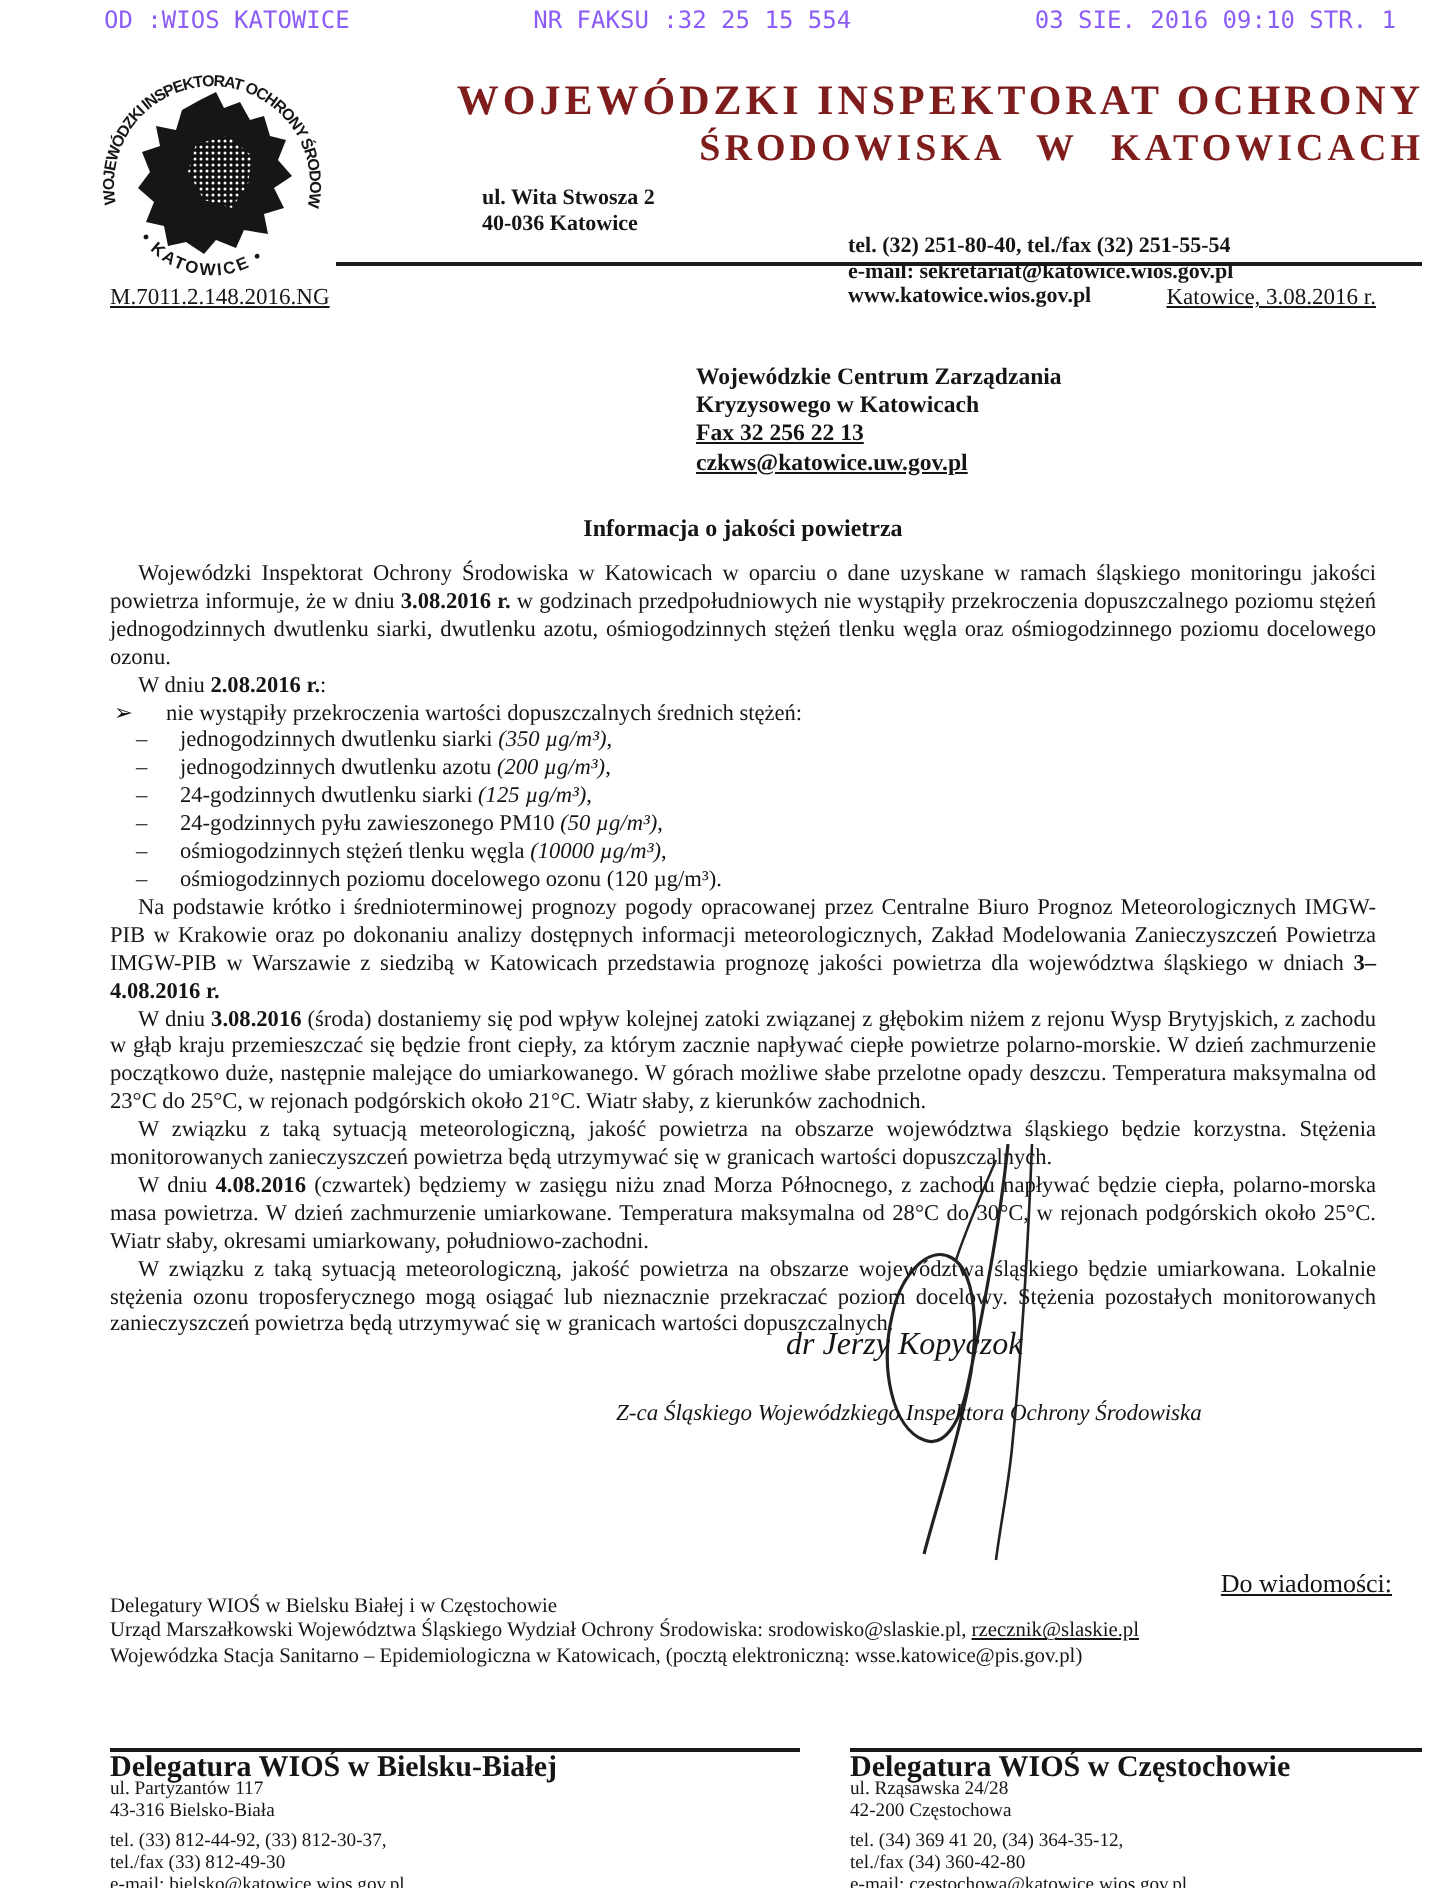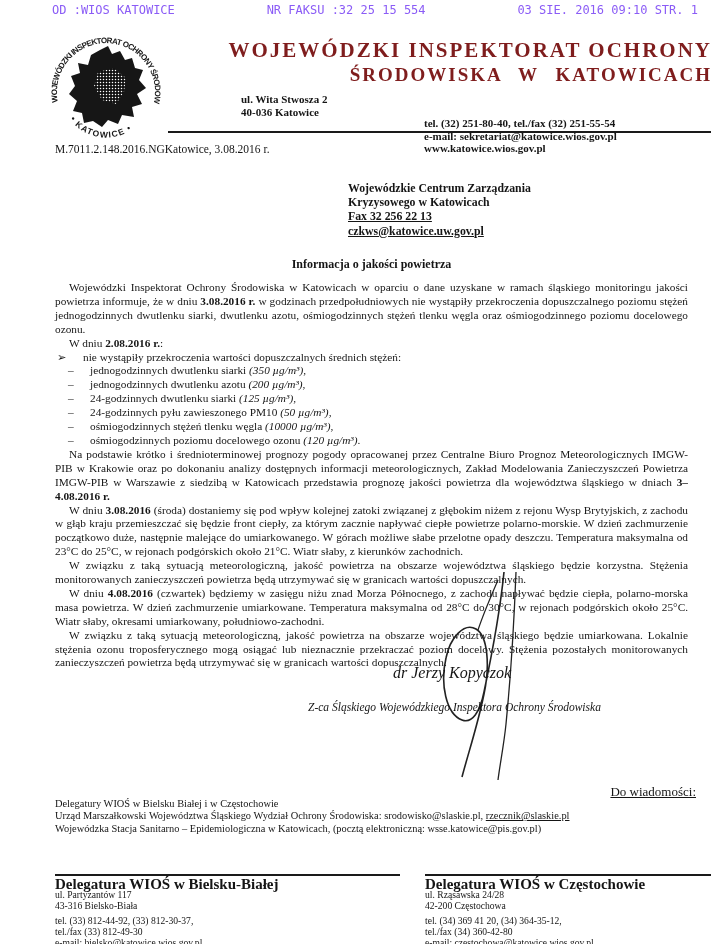--- a/index.html
+++ b/index.html
@@ -26,21 +26,21 @@
   .lh-address {
     position:absolute; left:206px; top:93px; font-weight:bold; font-size:11px; line-height:13px;margin-left:35px;
   }
   .lh-contact {
     position:absolute; left:424px; top:93px; font-weight:bold; font-size:11px; line-height:12.5px;margin-top:24px;
   }
   .lh-rule { position:absolute; left:168px; right:5px; top:131px; border-top:2.5px solid #1a1a1a; }
   
   .ref-row {
     position:absolute; top:143px; left:55px; right:28px;
-    display:flex; justify-content:flex-start; font-size:11.5px;
+    display:flex; justify-content:space-between; font-size:11.5px;text-decoration:underline;
   }
   
   .recipient { position:absolute; left:348px; top:181px; font-weight:bold; font-size:11.8px; line-height:14.2px; }
   .u { text-decoration:underline; }
   
   .doc-title { position:absolute; top:257px; left:55px; right:28px; text-align:center; font-weight:bold; font-size:12px; }
   
   .body-text { position:absolute; top:281px; left:55px; right:28px; font-size:11.3px; line-height:13.9px; text-align:justify; }
   .body-text p { margin:0; text-indent:14px; }
   .intro-line { margin:0; text-indent:14px; }
@@ -144,21 +144,21 @@
     <div class="dash-item">
       <span class="dash">–</span>
       <span><span>24-godzinnych pyłu zawieszonego PM10 </span><span style="font-style: italic;">(50 µg/m³)</span><span>,</span></span>
     </div>
     <div class="dash-item">
       <span class="dash">–</span>
       <span><span>ośmiogodzinnych stężeń tlenku węgla </span><span style="font-style: italic;">(10000 µg/m³)</span><span>,</span></span>
     </div>
     <div class="dash-item">
       <span class="dash">–</span>
-      <span><span>ośmiogodzinnych poziomu docelowego ozonu </span><span style="font-style: italic; margin-top: 46px;">(120 µg/m³)</span><span>.</span></span>
+      <span><span>ośmiogodzinnych poziomu docelowego ozonu </span><span style=" margin-top: 46px;">(120 µg/m³)</span><span>.</span></span>
     </div>
     <p><span>Na podstawie krótko i średnioterminowej prognozy pogody opracowanej przez Centralne Biuro Prognoz Meteorologicznych IMGW-PIB w Krakowie oraz po dokonaniu analizy dostępnych informacji meteorologicznych, Zakład Modelowania Zanieczyszczeń Powietrza IMGW-PIB w Warszawie z siedzibą w Katowicach przedstawia prognozę jakości powietrza dla województwa śląskiego w dniach </span><span style="font-weight: bold;">3–4.08.2016 r.</span></p>
     <p><span>W dniu </span><span style="font-weight: bold;">3.08.2016</span><span> (środa) dostaniemy się pod wpływ kolejnej zatoki związanej z głębokim niżem z rejonu Wysp Brytyjskich, z zachodu w głąb kraju przemieszczać się będzie front ciepły, za którym zacznie napływać ciepłe powietrze polarno-morskie. W dzień zachmurzenie początkowo duże, następnie malejące do umiarkowanego. W górach możliwe słabe przelotne opady deszczu. Temperatura maksymalna od 23°C do 25°C, w rejonach podgórskich około 21°C. Wiatr słaby, z kierunków zachodnich.</span></p>
     <p><span>W związku z taką sytuacją meteorologiczną, jakość powietrza na obszarze województwa śląskiego będzie korzystna. Stężenia monitorowanych zanieczyszczeń powietrza będą utrzymywać się w granicach wartości dopuszczalnych.</span></p>
     <p><span>W dniu </span><span style="font-weight: bold;">4.08.2016</span><span> (czwartek)  będziemy w zasięgu niżu znad Morza Północnego, z zachodu napływać będzie ciepła, polarno-morska masa powietrza. W dzień zachmurzenie umiarkowane. Temperatura maksymalna od 28°C do 30°C, w rejonach podgórskich około 25°C. Wiatr słaby, okresami umiarkowany, południowo-zachodni.</span></p>
     <p><span>W związku z taką sytuacją meteorologiczną, jakość powietrza na obszarze województwa śląskiego będzie umiarkowana. Lokalnie stężenia ozonu troposferycznego mogą osiągać lub nieznacznie przekraczać poziom docelowy. Stężenia pozostałych monitorowanych zanieczyszczeń powietrza będą utrzymywać się w granicach wartości dopuszczalnych.</span></p>
   </div>
 
   <svg class="scribble" viewBox="0 0 140 210">
     <path d="M 96 0 C 92 40 84 82 76 120 C 72 140 64 152 54 148 C 38 142 32 112 38 86 C 42 66 56 50 68 57 C 80 64 82 94 76 122 C 70 152 60 182 54 205" stroke="#222" fill="none" stroke-width="1.6"></path>

